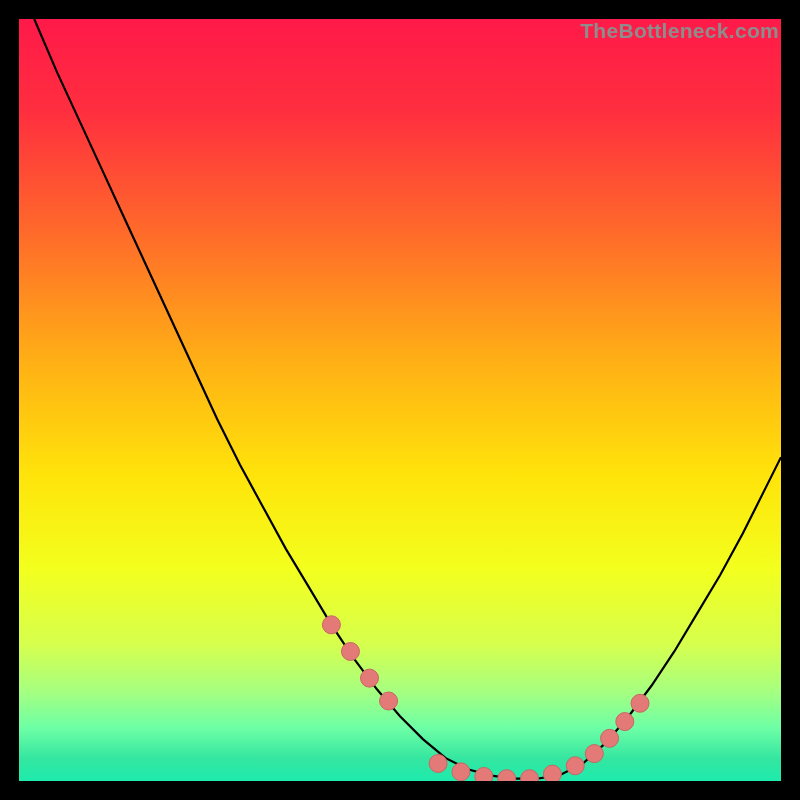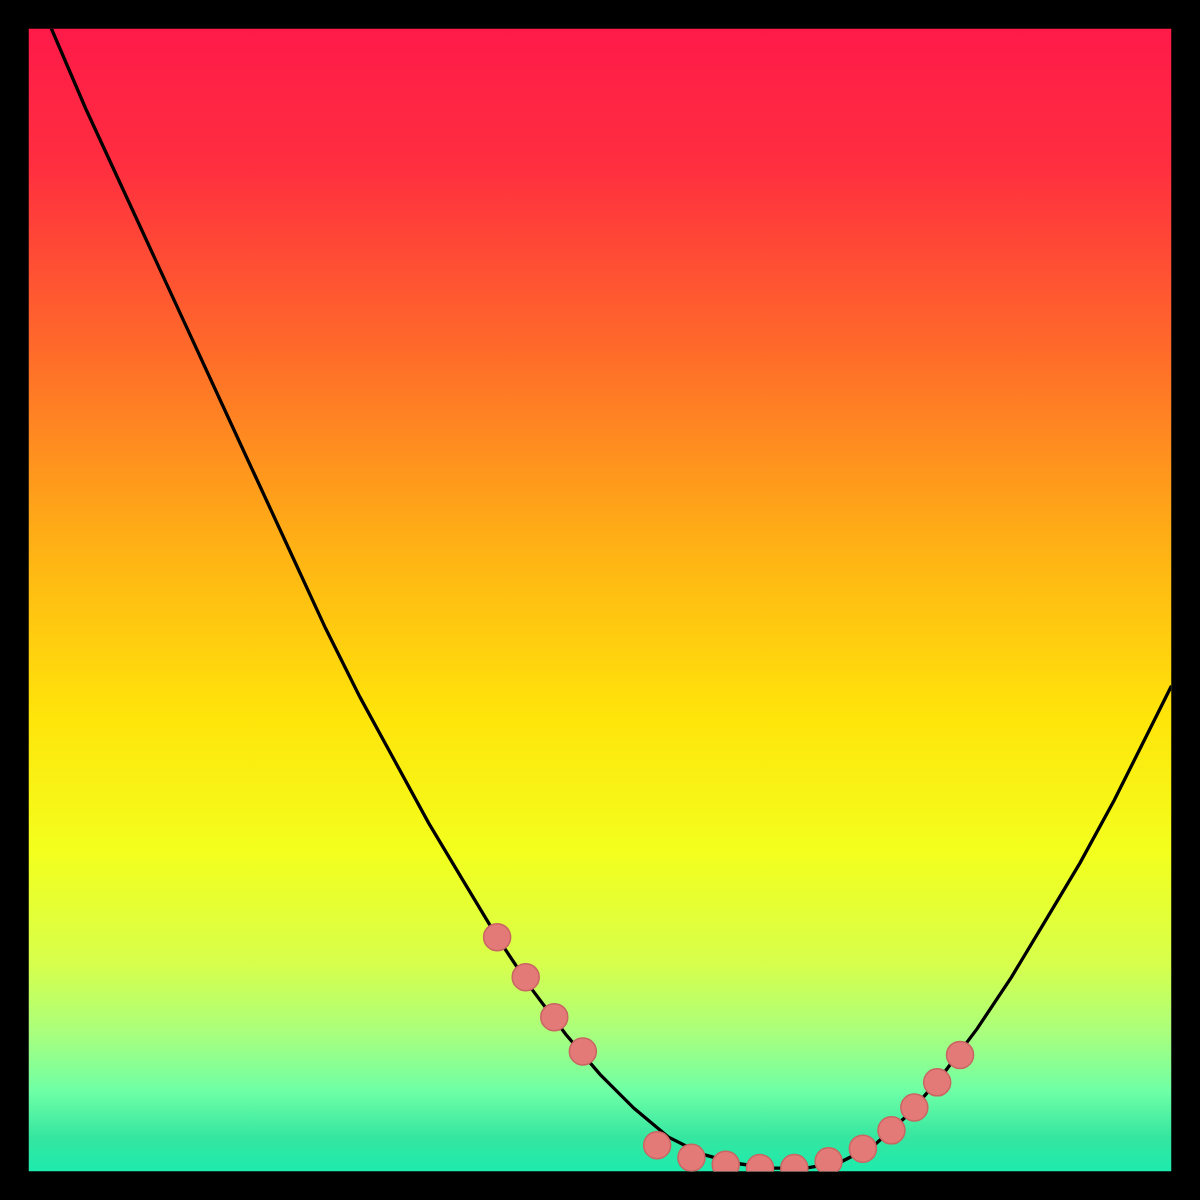--- a/index.html
+++ b/index.html
@@ -89,14 +89,15 @@
           <circle cx="510.54" cy="759.71" r="9" fill="#e37a78" stroke="#c96563" stroke-width="1"></circle>
           <circle cx="533.40" cy="755.14" r="9" fill="#e37a78" stroke="#c96563" stroke-width="1"></circle>
           <circle cx="556.26" cy="746.76" r="9" fill="#e37a78" stroke="#c96563" stroke-width="1"></circle>
           <circle cx="575.31" cy="734.57" r="9" fill="#e37a78" stroke="#c96563" stroke-width="1"></circle>
           <circle cx="590.55" cy="719.33" r="9" fill="#e37a78" stroke="#c96563" stroke-width="1"></circle>
           <circle cx="605.79" cy="702.56" r="9" fill="#e37a78" stroke="#c96563" stroke-width="1"></circle>
           <circle cx="621.03" cy="684.28" r="9" fill="#e37a78" stroke="#c96563" stroke-width="1"></circle>
         </g>
     </svg>
 
+    <div class="watermark">TheBottleneck.com</div>
   </div>
 </div>
 
 </body></html>

